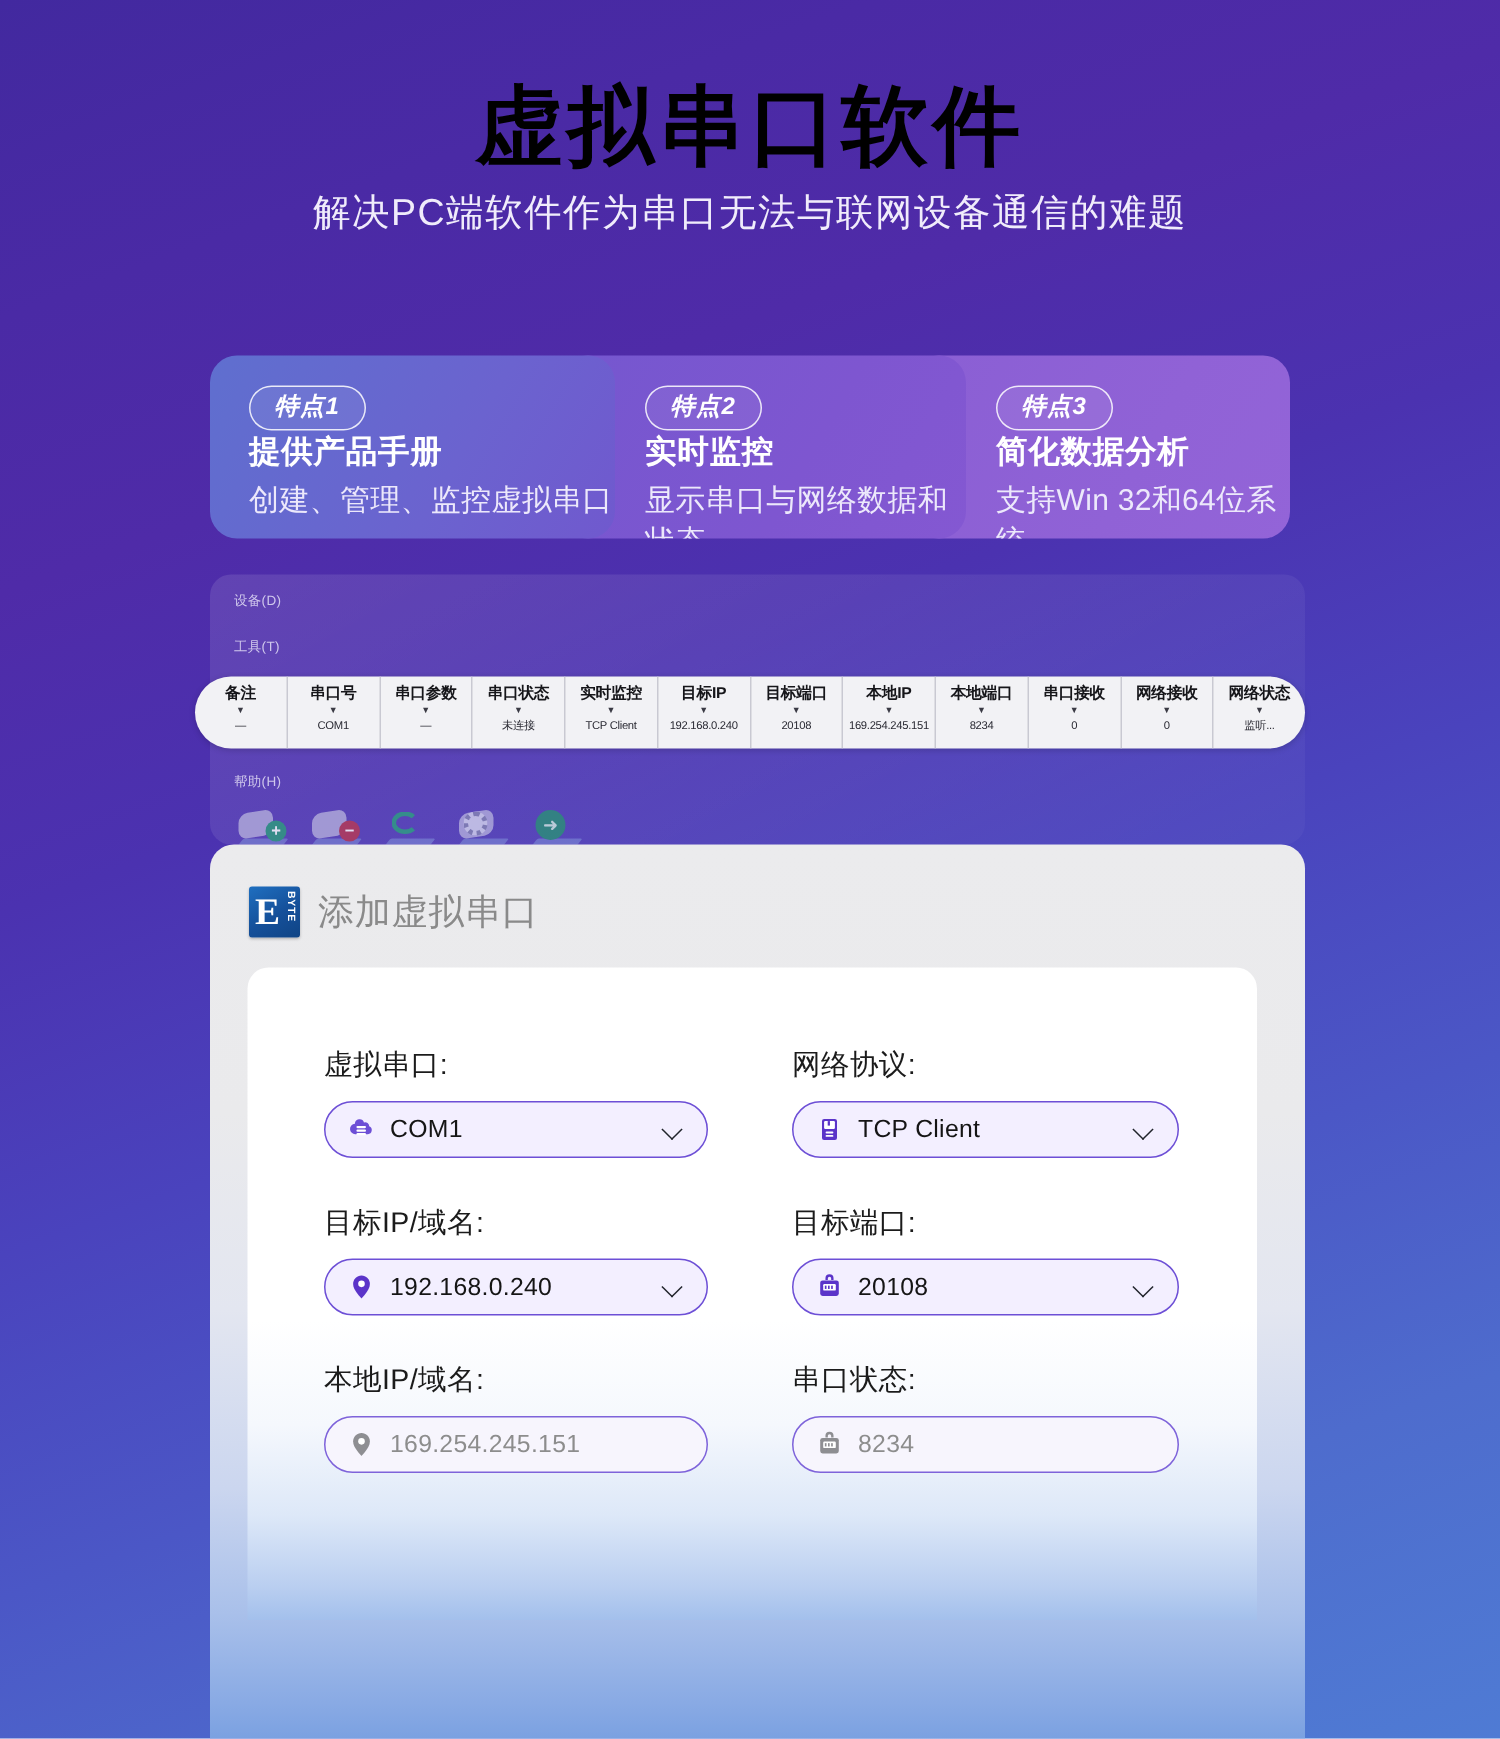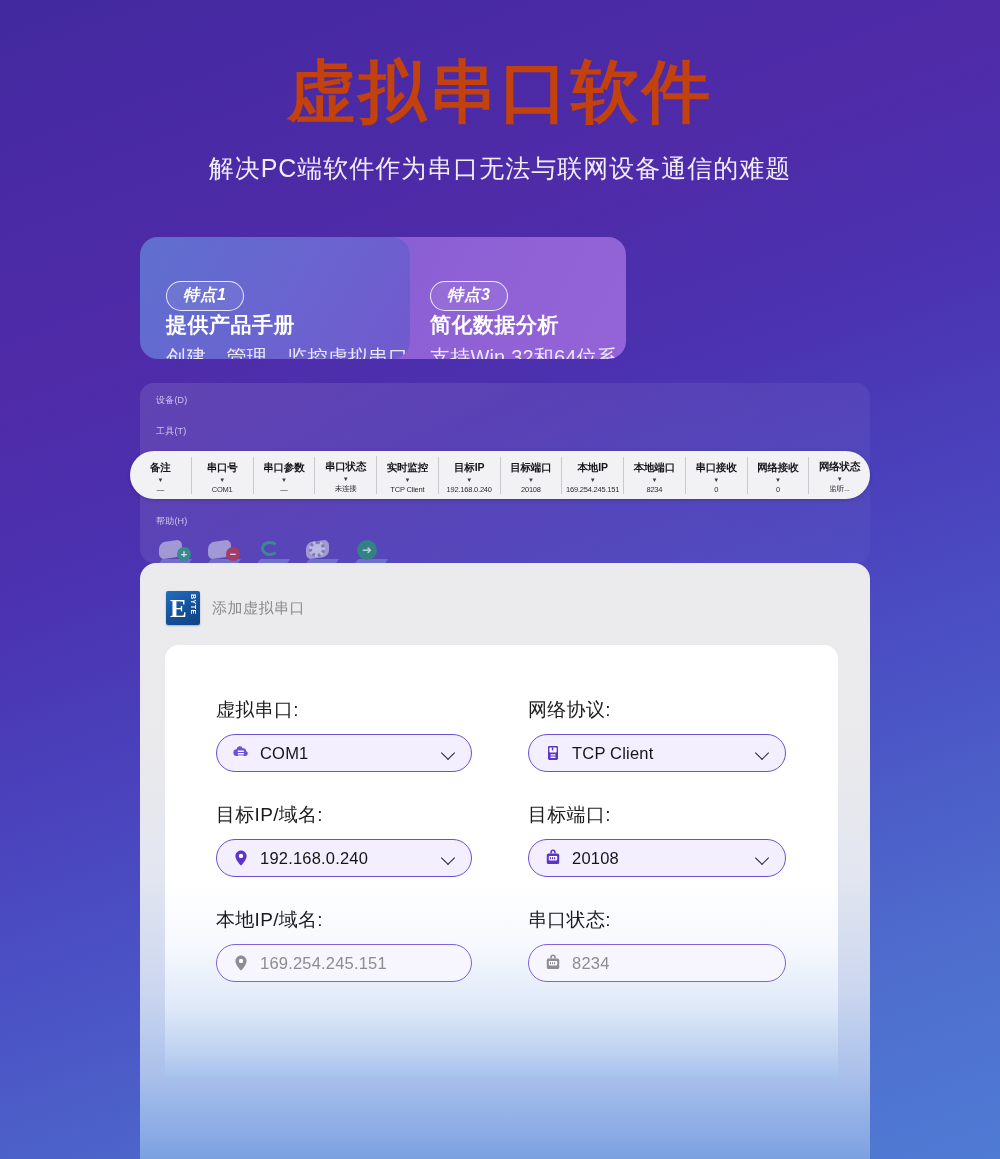--- a/index.html
+++ b/index.html
@@ -25,28 +25,28 @@
         #4e6ccd 84%,
         #4f7bd4 100%);
   }
 
   
   .hero {
     padding-top: 52px;
     text-align: center;
   }
   .hero-title {
-    font-size: 68px;
+    font-size: 58px;
     font-weight: bold;
-    color: #c2410c;
+    color: #000000;
     letter-spacing: 3px;
     line-height: 1.15;
   }
   .hero-sub {
-    margin-top: 22px;
+    margin-top: 6px;
     font-size: 25px;
     color: #f0ecfb;
     letter-spacing: 1px;
     font-weight: 400;
   }
 
   
   .features {
     position: absolute;
     left: 140px;
@@ -85,21 +85,20 @@
   .fbadge {
     display: inline-block;
     border: 1.5px solid rgba(255,255,255,0.85);
     border-radius: 999px;
     padding: 3px 16px 4px 16px;
     font-size: 16px;
     font-weight: bold;
     font-style: italic;
     letter-spacing: 1px;
     background: rgba(255,255,255,0.07);
-    margin-top: 24px;
   }
   .ftitle {
     font-size: 21px;
     font-weight: bold;
     letter-spacing: 0.5px;
   }
   .fdesc {
     margin-top: 5px;
     font-size: 20px;
     color: #ece8fb;
@@ -194,21 +193,20 @@
     position: absolute;
     left: 130px;
     top: 451px;
     width: 740px;
     height: 48px;
     background: #f2f2f5;
     border-radius: 24px;
     display: flex;
     box-shadow: 0 1px 4px rgba(0,0,0,0.18);
     overflow: hidden;
-    align-items: center;
   }
   .tcol {
     flex: 1 1 0;
     padding-top: 4px;
     text-align: center;
     border-right: 1px solid #c9c9d2;
     position: relative;
   }
   .tcol:last-child { border-right: none; }
   .tcol-head {
@@ -277,21 +275,21 @@
     position: absolute;
     right: 3px; top: 3px;
     writing-mode: vertical-rl;
     font-size: 7px;
     font-weight: bold;
     letter-spacing: 0.5px;
     color: #ffffff;
     font-family: "Liberation Sans", sans-serif;
   }
   .dlg-title {
-    font-size: 15px;
+    font-size: 24px;
     color: #8a8a8a;
     letter-spacing: 0.5px;
   }
 
   .panel {
     position: absolute;
     left: 25px;
     top: 82px;
     width: 673px;
     height: 435px;
@@ -374,20 +372,25 @@
 </div>
 
 <div class="features">
 
   <div class="fcard fcard-1">
     <span class="fbadge">特点1</span>
     <div class="ftitle">提供产品手册</div>
     <div class="fdesc">创建、管理、监控虚拟串口</div>
   </div>
 
+  <div class="fcard fcard-2">
+    <span class="fbadge">特点2</span>
+    <div class="ftitle">实时监控</div>
+    <div class="fdesc">显示串口与网络数据和状态</div>
+  </div>
 
   <div class="fcard fcard-3">
     <span class="fbadge">特点3</span>
     <div class="ftitle">简化数据分析</div>
     <div class="fdesc">支持Win 32和64位系统</div>
   </div>
 
 </div>
 
 <div class="appwin">

